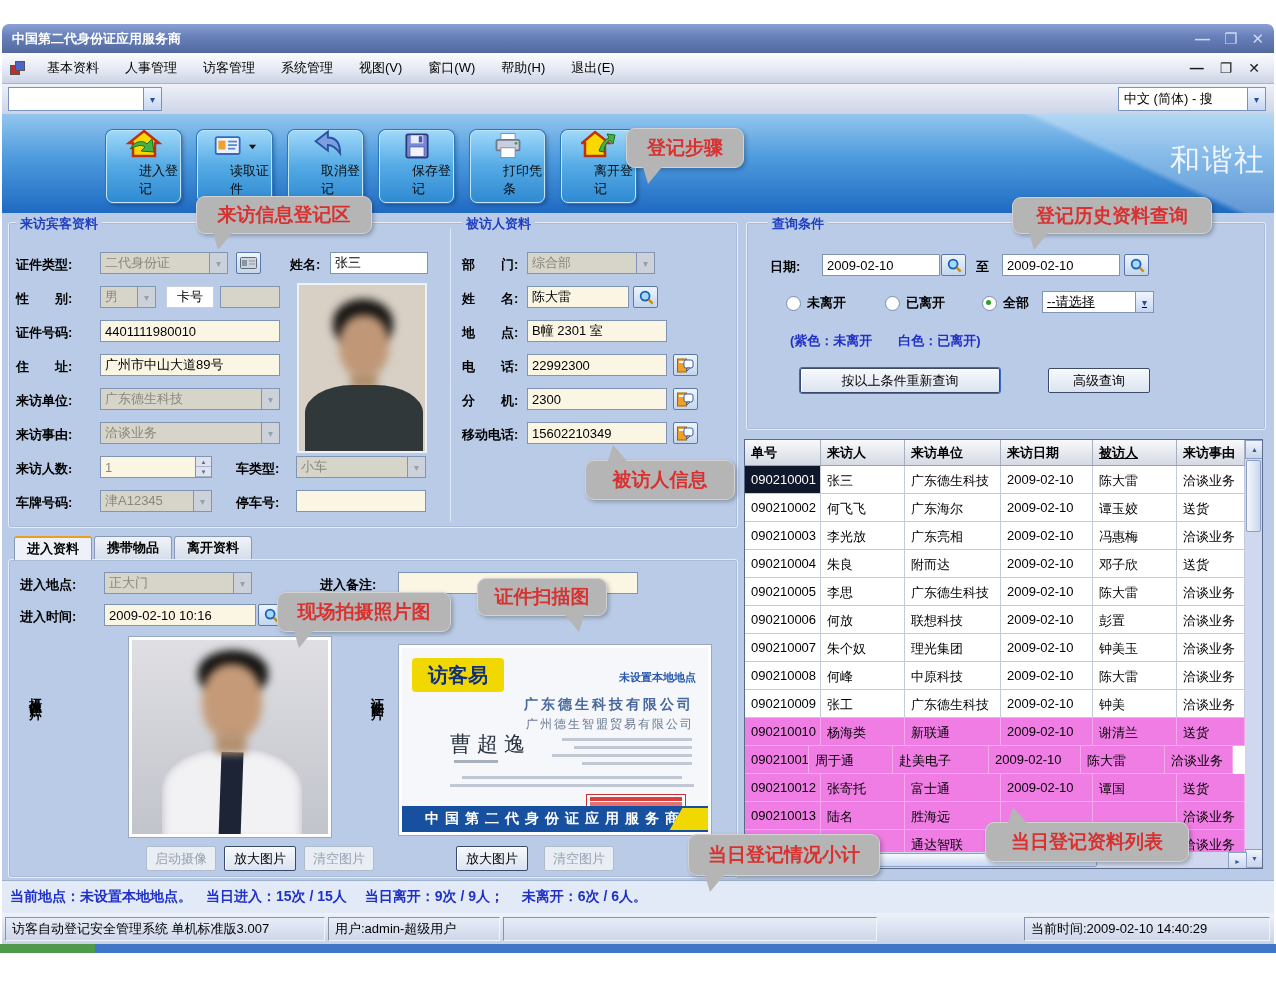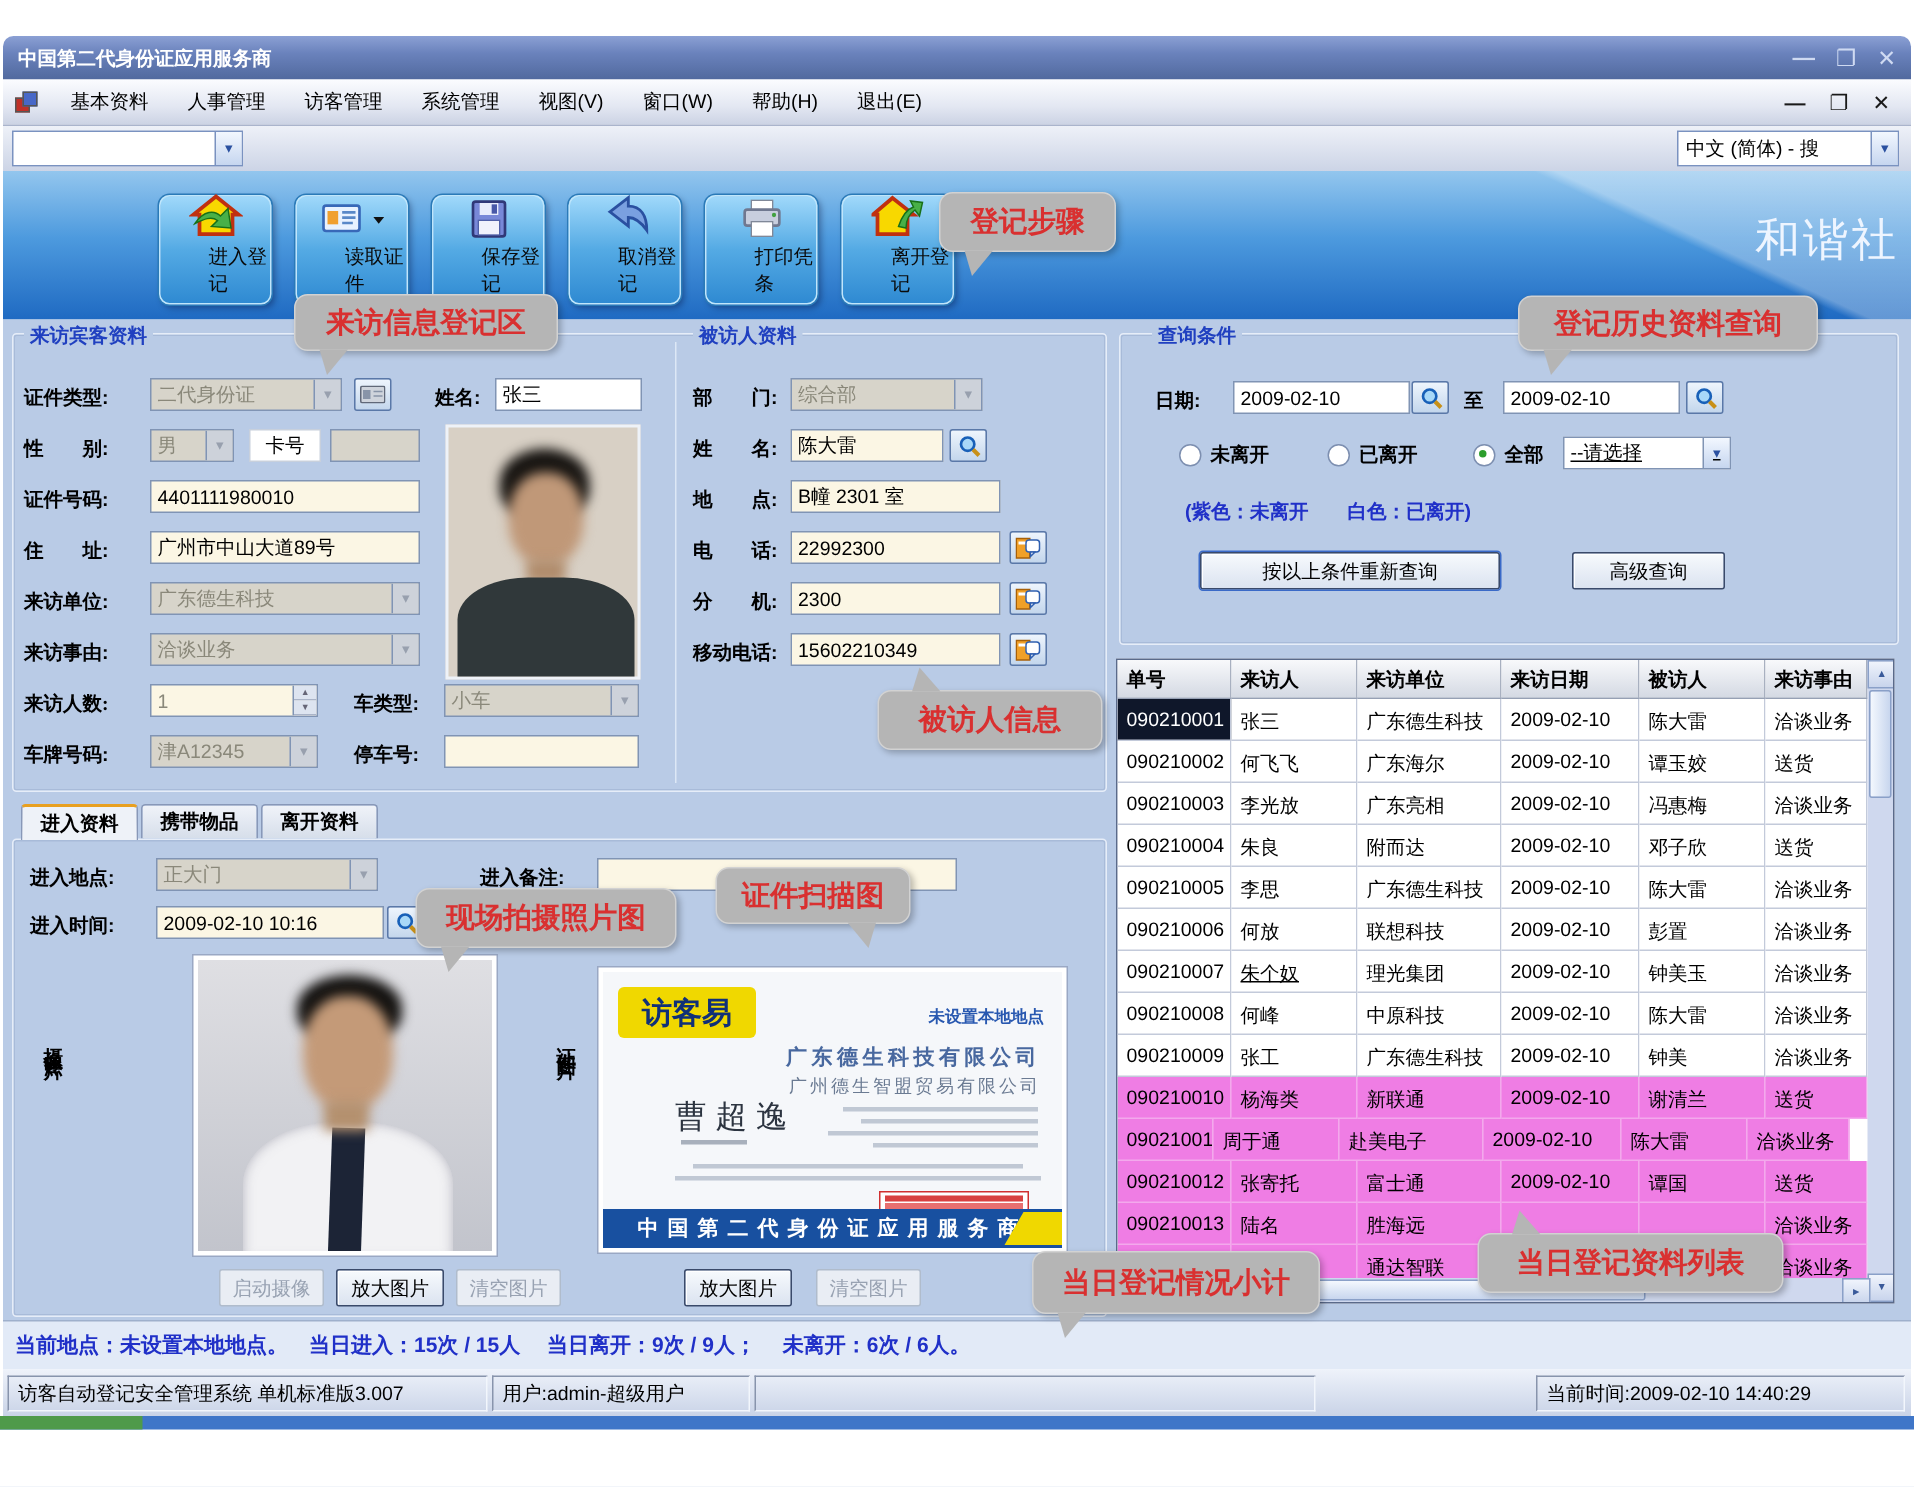--- a/index.html
+++ b/index.html
@@ -183,36 +183,36 @@
               <line x1="17" y1="21" x2="25" y2="21" stroke="#5888c8" stroke-width="2"></line>
             </svg>
           <svg width="9" height="9" viewBox="0 0 10 10">
               <path d="M1 3 L9 3 L5 8 Z" fill="#101010"></path>
             </svg>
         </span>
           <span class="lb">读取证件</span>
       </div>
       <div class="tbtn">
         <span class="ic">
+          <svg width="34" height="34" viewBox="0 0 36 36">
+              <path d="M7 14 L20 4 V10 C29 10 33 17 33 27 C28 20 24 18 20 18 V24 Z" fill="#7aa0e0" stroke="#2a50a0" stroke-width="2"></path>
+            </svg>
+        </span>
+          <span class="lb">取消登记</span>
+      </div>
+      <div class="tbtn">
+        <span class="ic">
           <svg width="32" height="32" viewBox="0 0 36 36">
               <rect x="6" y="5" width="24" height="26" rx="2" fill="#7888d8" stroke="#303878" stroke-width="2"></rect>
               <rect x="11" y="6" width="14" height="9" fill="#e8ecfc"></rect>
               <rect x="20" y="7" width="4" height="7" fill="#4858a8"></rect>
               <rect x="10" y="19" width="16" height="11" fill="#f0f2fc" stroke="#5060a8"></rect>
             </svg>
         </span>
           <span class="lb">保存登记</span>
-      </div>
-      <div class="tbtn">
-        <span class="ic">
-          <svg width="34" height="34" viewBox="0 0 36 36">
-              <path d="M7 14 L20 4 V10 C29 10 33 17 33 27 C28 20 24 18 20 18 V24 Z" fill="#7aa0e0" stroke="#2a50a0" stroke-width="2"></path>
-            </svg>
-        </span>
-          <span class="lb">取消登记</span>
       </div>
       <div class="tbtn">
         <span class="ic">
           <svg width="32" height="32" viewBox="0 0 36 36">
               <rect x="10" y="4" width="16" height="8" fill="#fff" stroke="#808898"></rect>
               <rect x="5" y="11" width="26" height="12" rx="2" fill="#c8cede" stroke="#707890" stroke-width="2"></rect>
               <rect x="10" y="20" width="16" height="11" fill="#fff" stroke="#808898"></rect>
               <circle cx="27" cy="15" r="1.6" fill="#40a040"></circle>
             </svg>
         </span>
@@ -394,21 +394,21 @@
 
   <div class="abs btn3d" style="left:800px;top:368px;width:200px;outline:1px solid #3a6ac8;">按以上条件重新查询</div>
   <div class="abs btn3d" style="left:1048px;top:368px;width:102px;">高级查询</div>
 
   <div class="abs tbl">
     <div class="thead">
         <div class="th" style="width: 76px;">单号</div>
         <div class="th" style="width: 84px;">来访人</div>
         <div class="th" style="width: 96px;">来访单位</div>
         <div class="th" style="width: 92px;">来访日期</div>
-        <div class="th" style="width: 84px;">被访人</div>
+        <div class="th" style="width: 84px; text-decoration: underline;">被访人</div>
         <div class="th" style="width: 68px;">来访事由</div>
       </div>
     <div class="tbody">
         <div class="tr">
           <div class="td sel" style="width: 76px;">090210001</div>
           <div class="td" style="width: 84px;">张三</div>
           <div class="td" style="width: 96px;">广东德生科技</div>
           <div class="td" style="width: 92px;">2009-02-10</div>
           <div class="td" style="width: 84px;">陈大雷</div>
           <div class="td" style="width: 68px;">洽谈业务</div>
@@ -448,21 +448,21 @@
         <div class="tr">
           <div class="td" style="width: 76px;">090210006</div>
           <div class="td" style="width: 84px;">何放</div>
           <div class="td" style="width: 96px;">联想科技</div>
           <div class="td" style="width: 92px;">2009-02-10</div>
           <div class="td" style="width: 84px;">彭置</div>
           <div class="td" style="width: 68px;">洽谈业务</div>
         </div>
         <div class="tr">
           <div class="td" style="width: 76px;">090210007</div>
-          <div class="td" style="width: 84px; text-decoration: underline;">朱个奴</div>
+          <div class="td" style="width: 84px;">朱个奴</div>
           <div class="td" style="width: 96px;">理光集团</div>
           <div class="td" style="width: 92px;">2009-02-10</div>
           <div class="td" style="width: 84px;">钟美玉</div>
           <div class="td" style="width: 68px;">洽谈业务</div>
         </div>
         <div class="tr">
           <div class="td" style="width: 76px;">090210008</div>
           <div class="td" style="width: 84px;">何峰</div>
           <div class="td" style="width: 96px;">中原科技</div>
           <div class="td" style="width: 92px;">2009-02-10</div>

